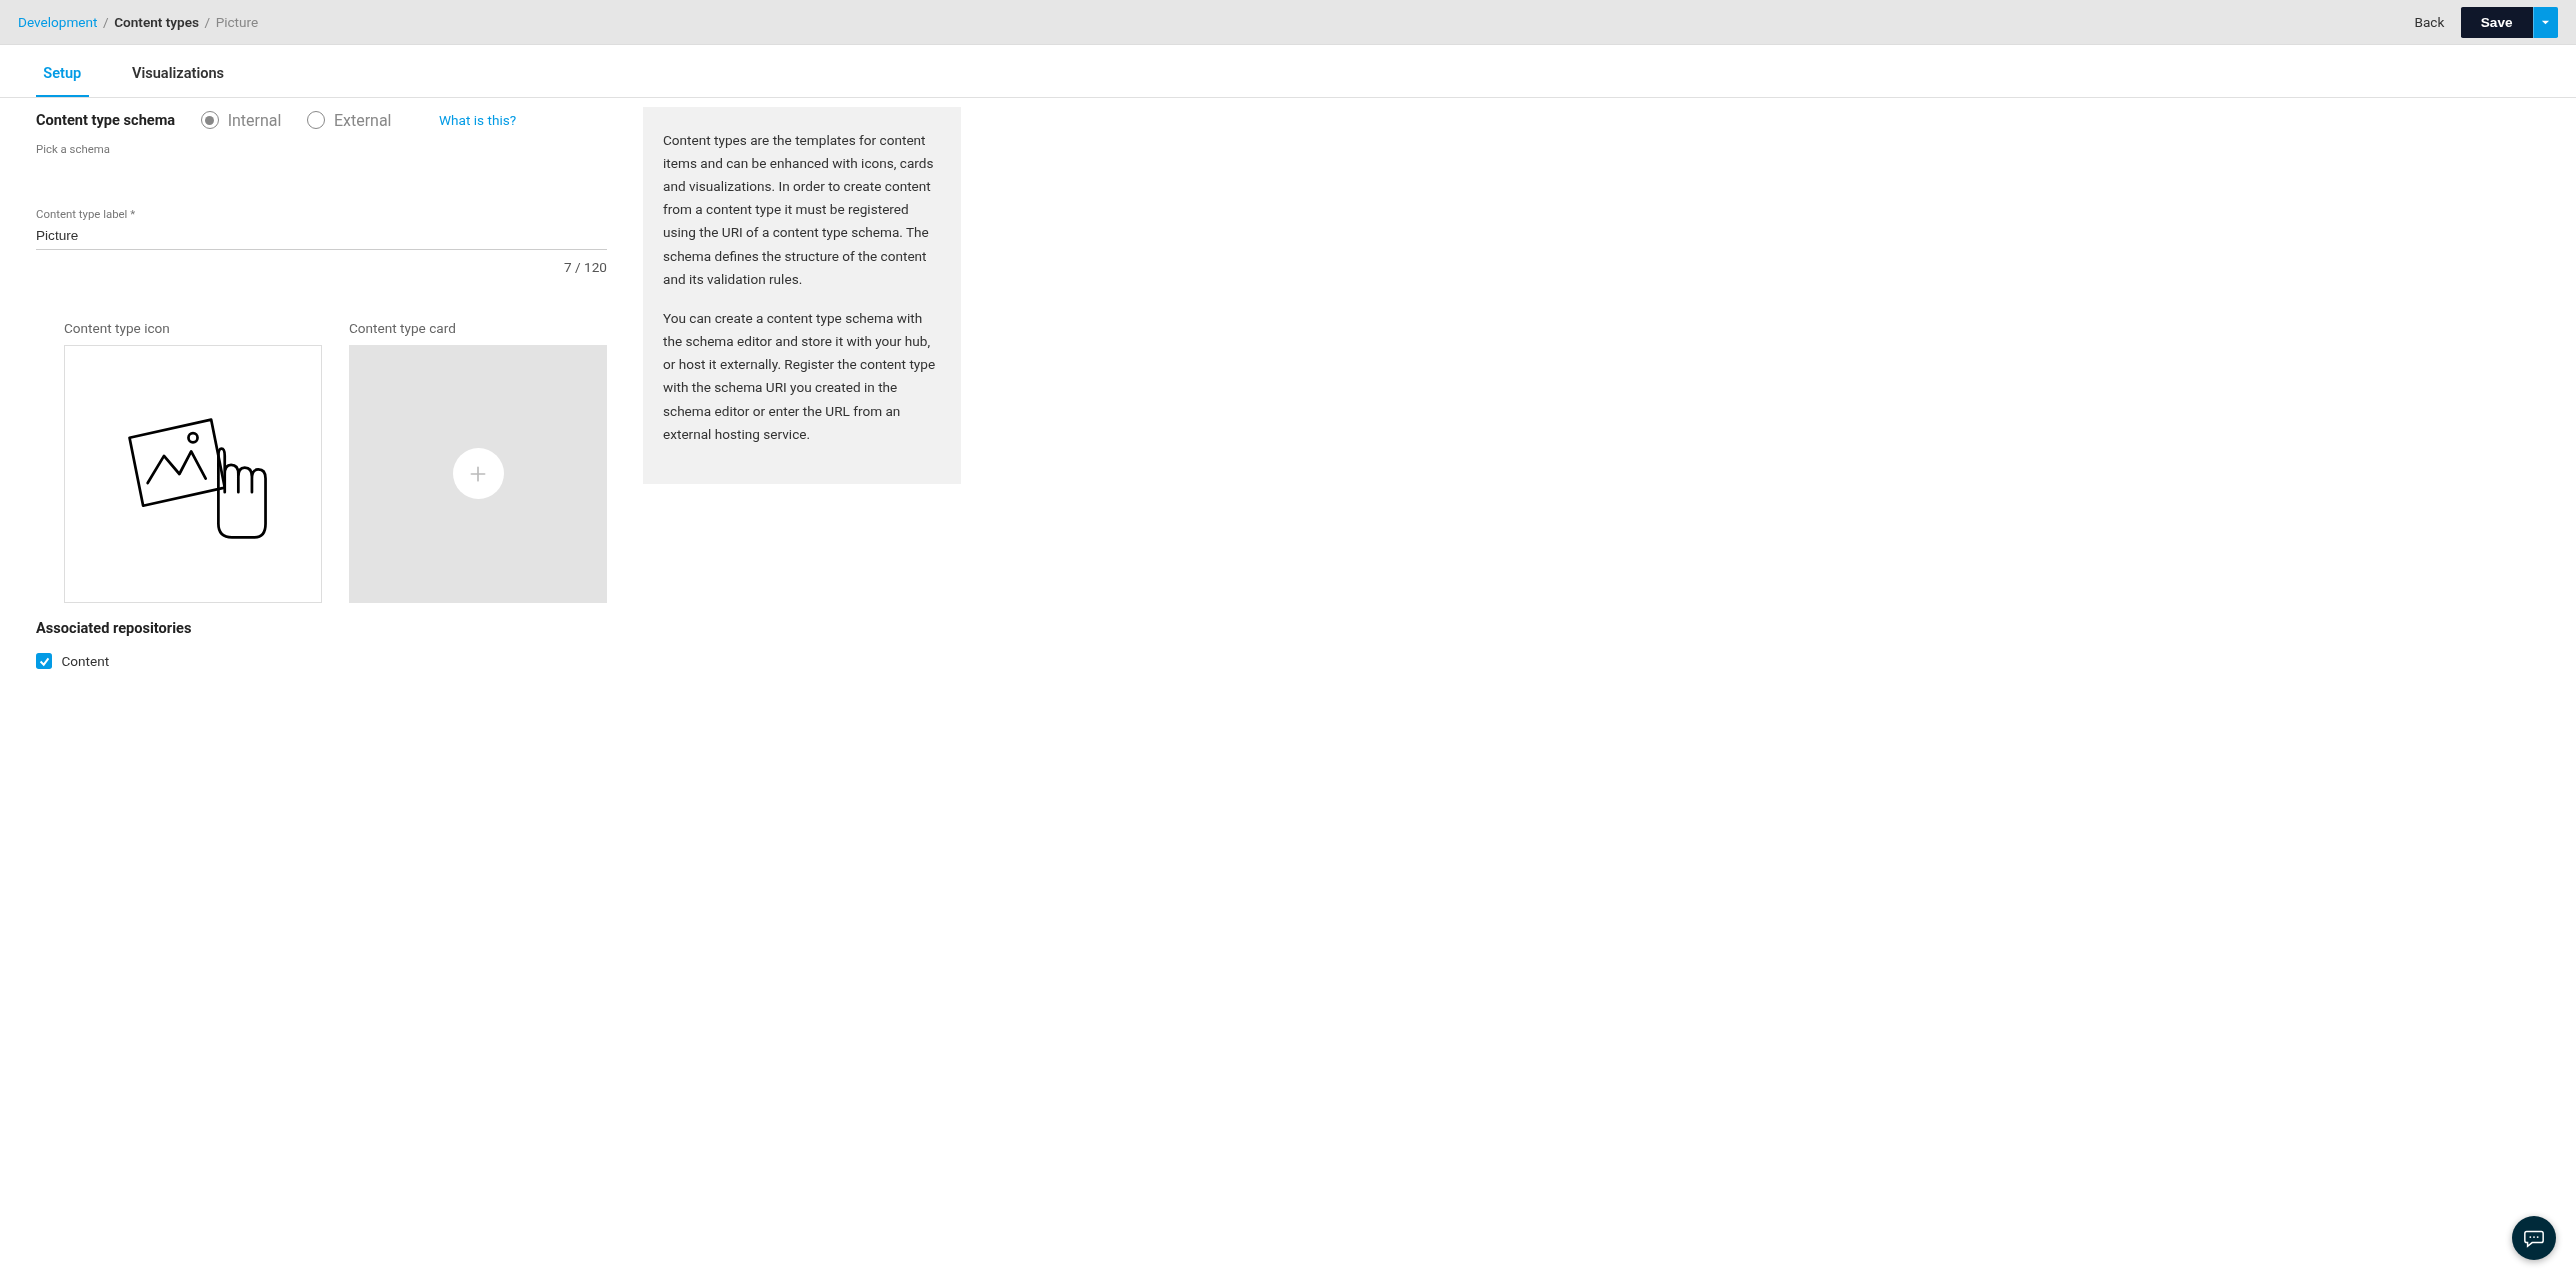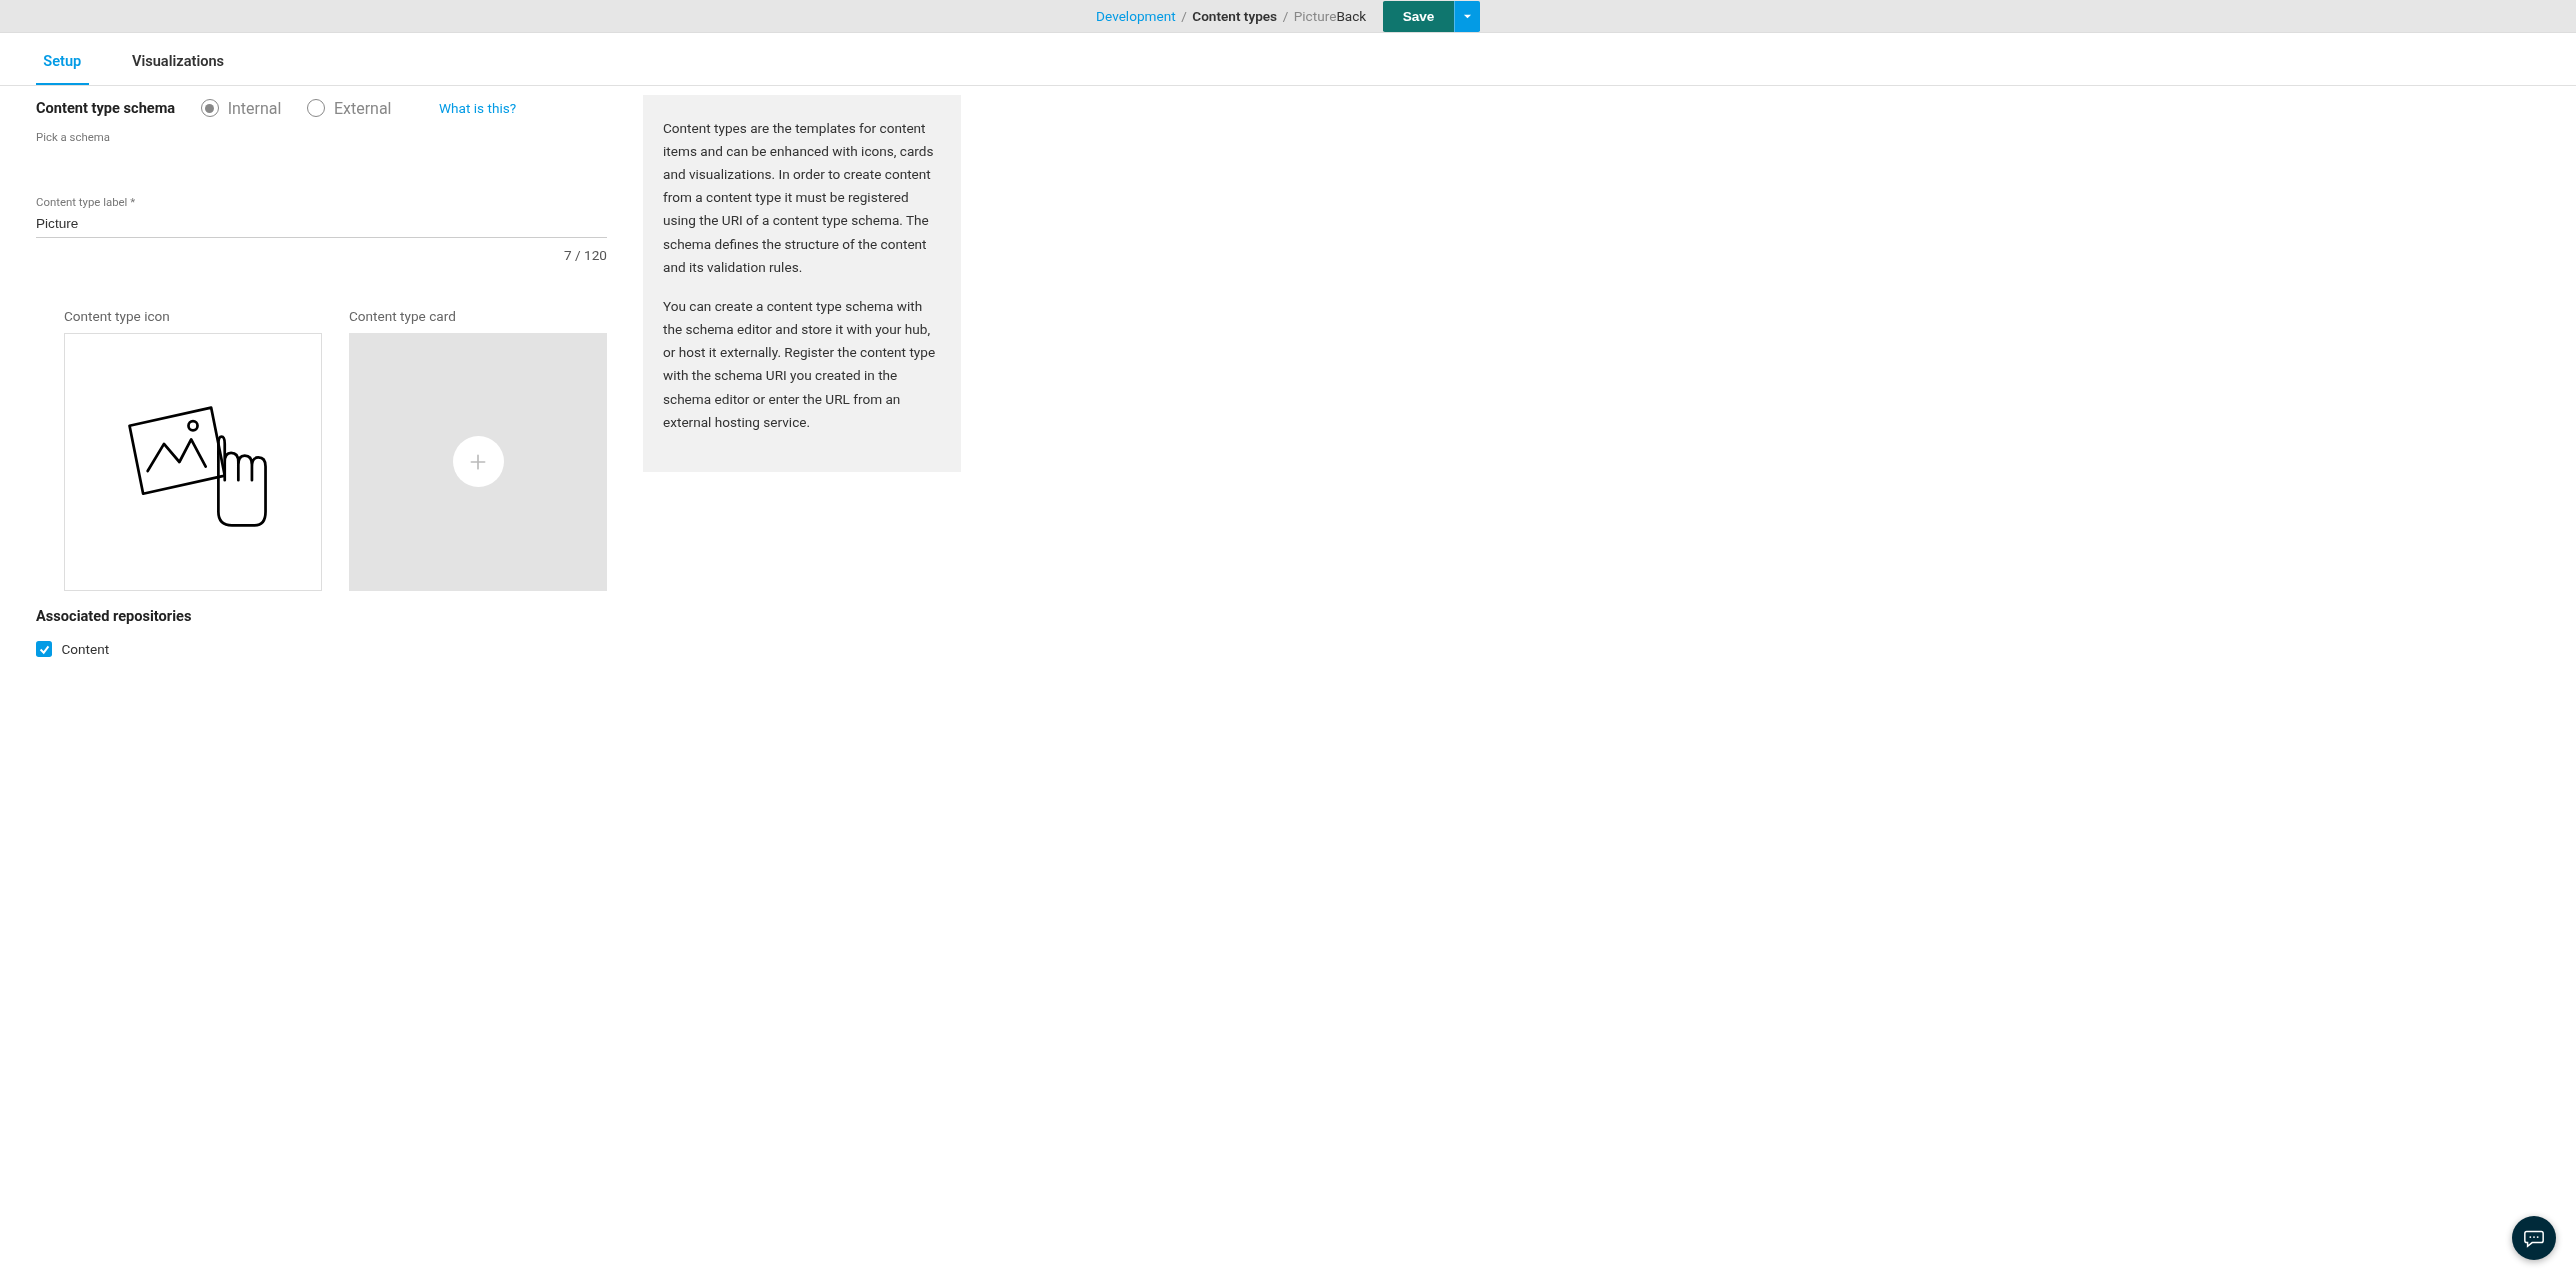--- a/index.html
+++ b/index.html
@@ -4,38 +4,38 @@
 <style>
   * { box-sizing: border-box; }
   html, body { margin:0; padding:0; height:100%; }
   body {
     font-family: -apple-system, BlinkMacSystemFont, "Segoe UI", Roboto, "Helvetica Neue", Arial, sans-serif;
     font-size: 12.7px;
     color: #333;
     background: #fff;
   }
   .top-bar {
-    height: 33px;
+    height: 45px;
     background: #e6e6e6;
     border-bottom: 0.9px solid #ddd;
     display: flex;
     align-items: center;
     padding: 0 18px;
-    justify-content: center;
+    justify-content: space-between;
   }
   .breadcrumb { display:flex; align-items:center; gap:5.5px; font-size:13.6px; }
   .breadcrumb .link { color:#039be5; cursor:pointer; }
   .breadcrumb .sep { color:#888; }
   .breadcrumb .strong { color:#333; font-weight:600; }
   .breadcrumb .current { color:#888; }
   .top-actions { display:flex; align-items:center; gap:16.4px; }
   .back-btn { color:#333; cursor:pointer; font-size:13.6px; }
   .save-group { display:flex; }
   .save-btn {
-    background:#0f766e; color:#fff; border:none; height:31px; padding:0 20px;
+    background:#0f172a; color:#fff; border:none; height:31px; padding:0 20px;
     font-size:13.6px; font-weight:600; cursor:pointer; border-radius:1.8px 0 0 1.8px;
   }
   .save-drop {
     background:#039be5; color:#fff; border:none; border-left:0.9px solid rgba(255,255,255,0.3);
     height:31px; width:25.5px; cursor:pointer; border-radius:0 1.8px 1.8px 0;
     display:flex; align-items:center; justify-content:center;
   }
   .save-drop svg { width:9px; height:9px; fill:#fff; }
   .tabs-bar {
     display:flex; align-items:flex-end; padding: 0 36px; height:53px;

